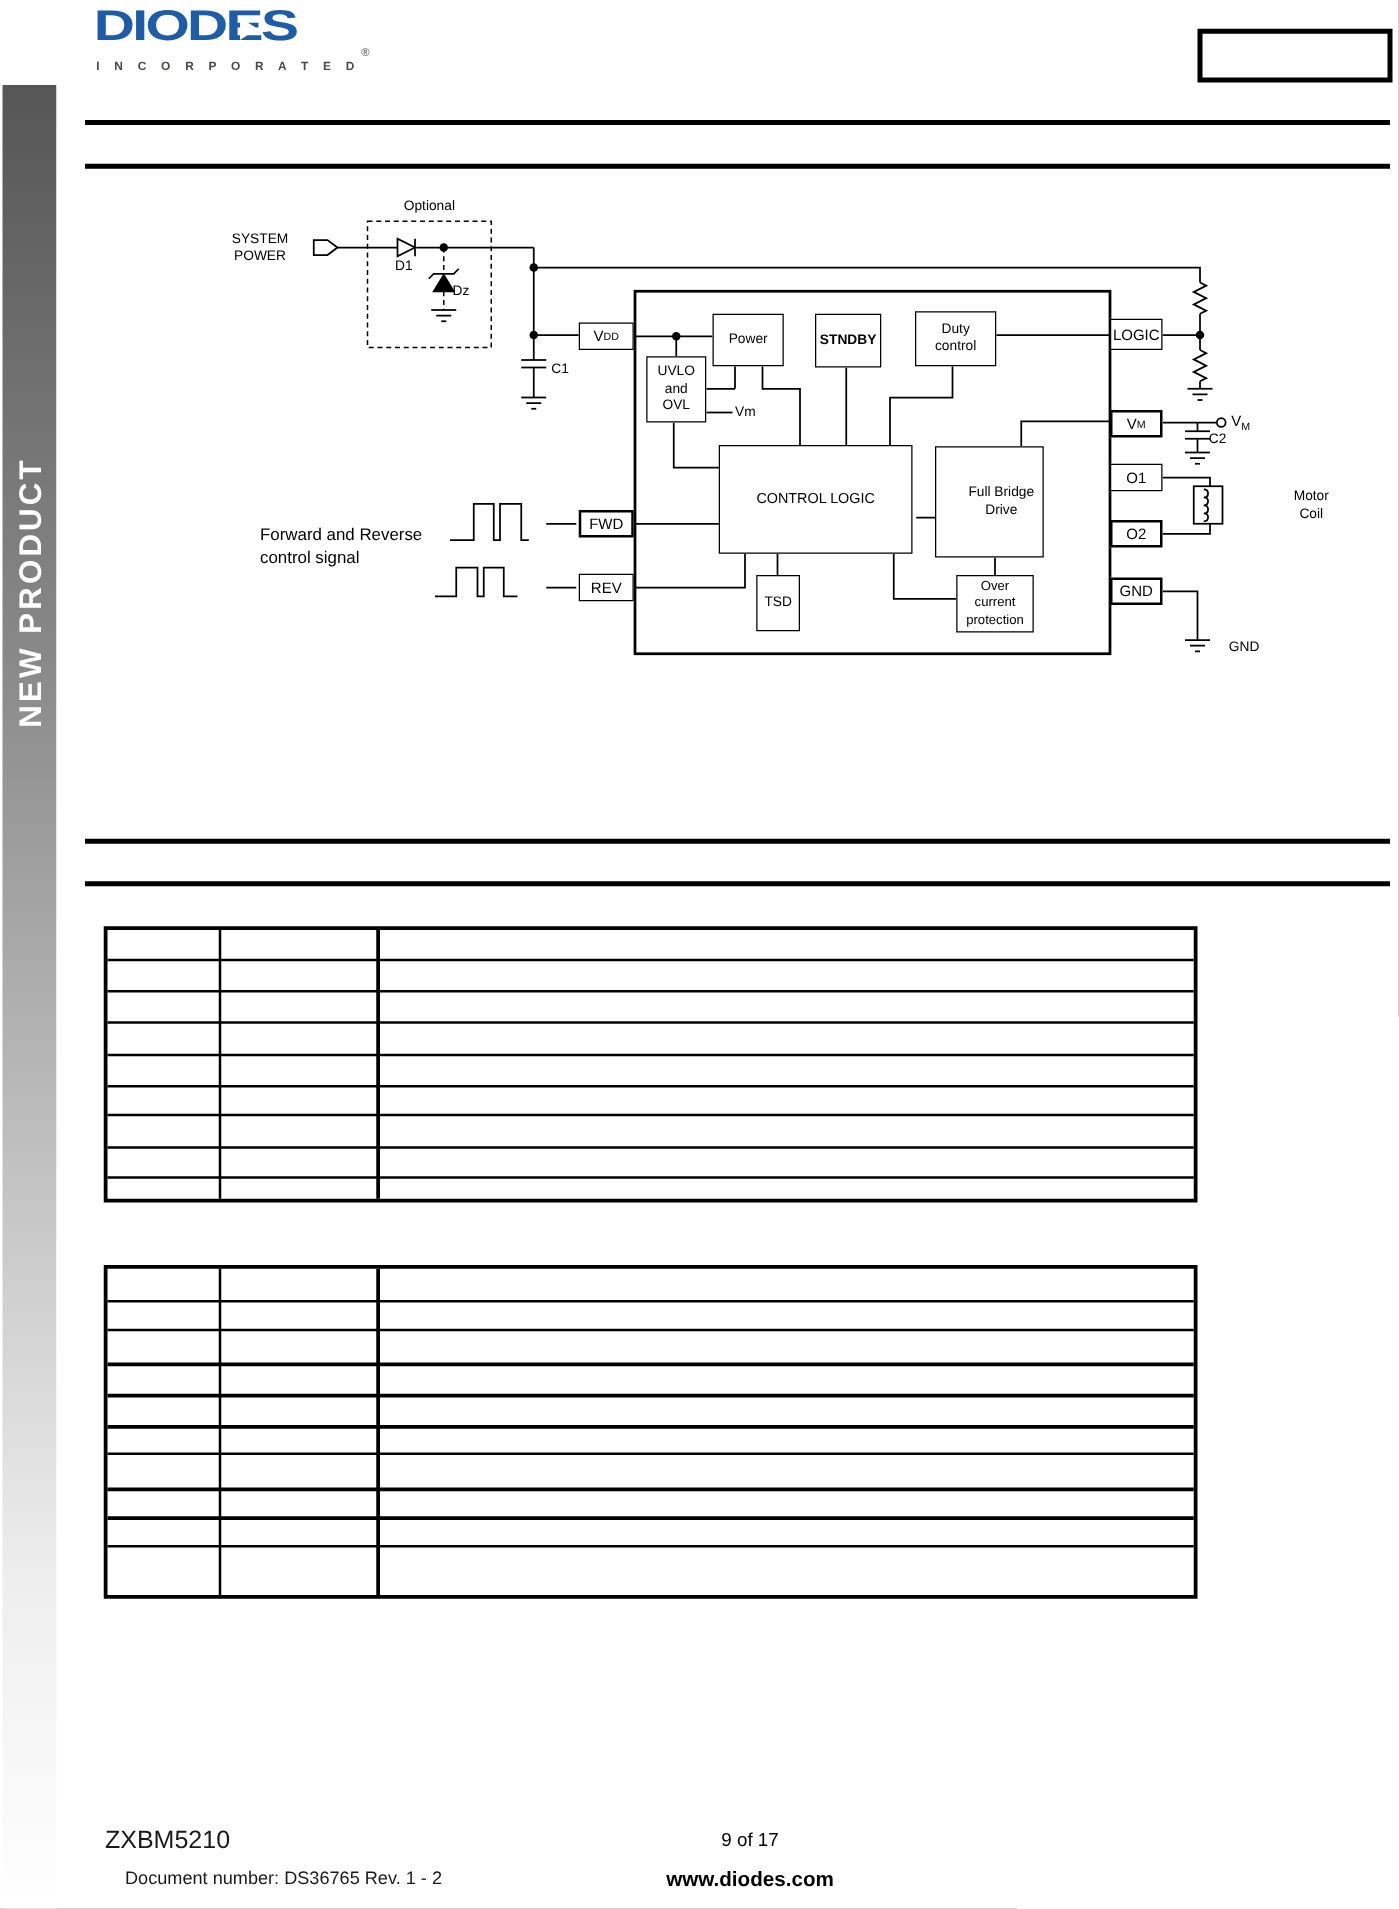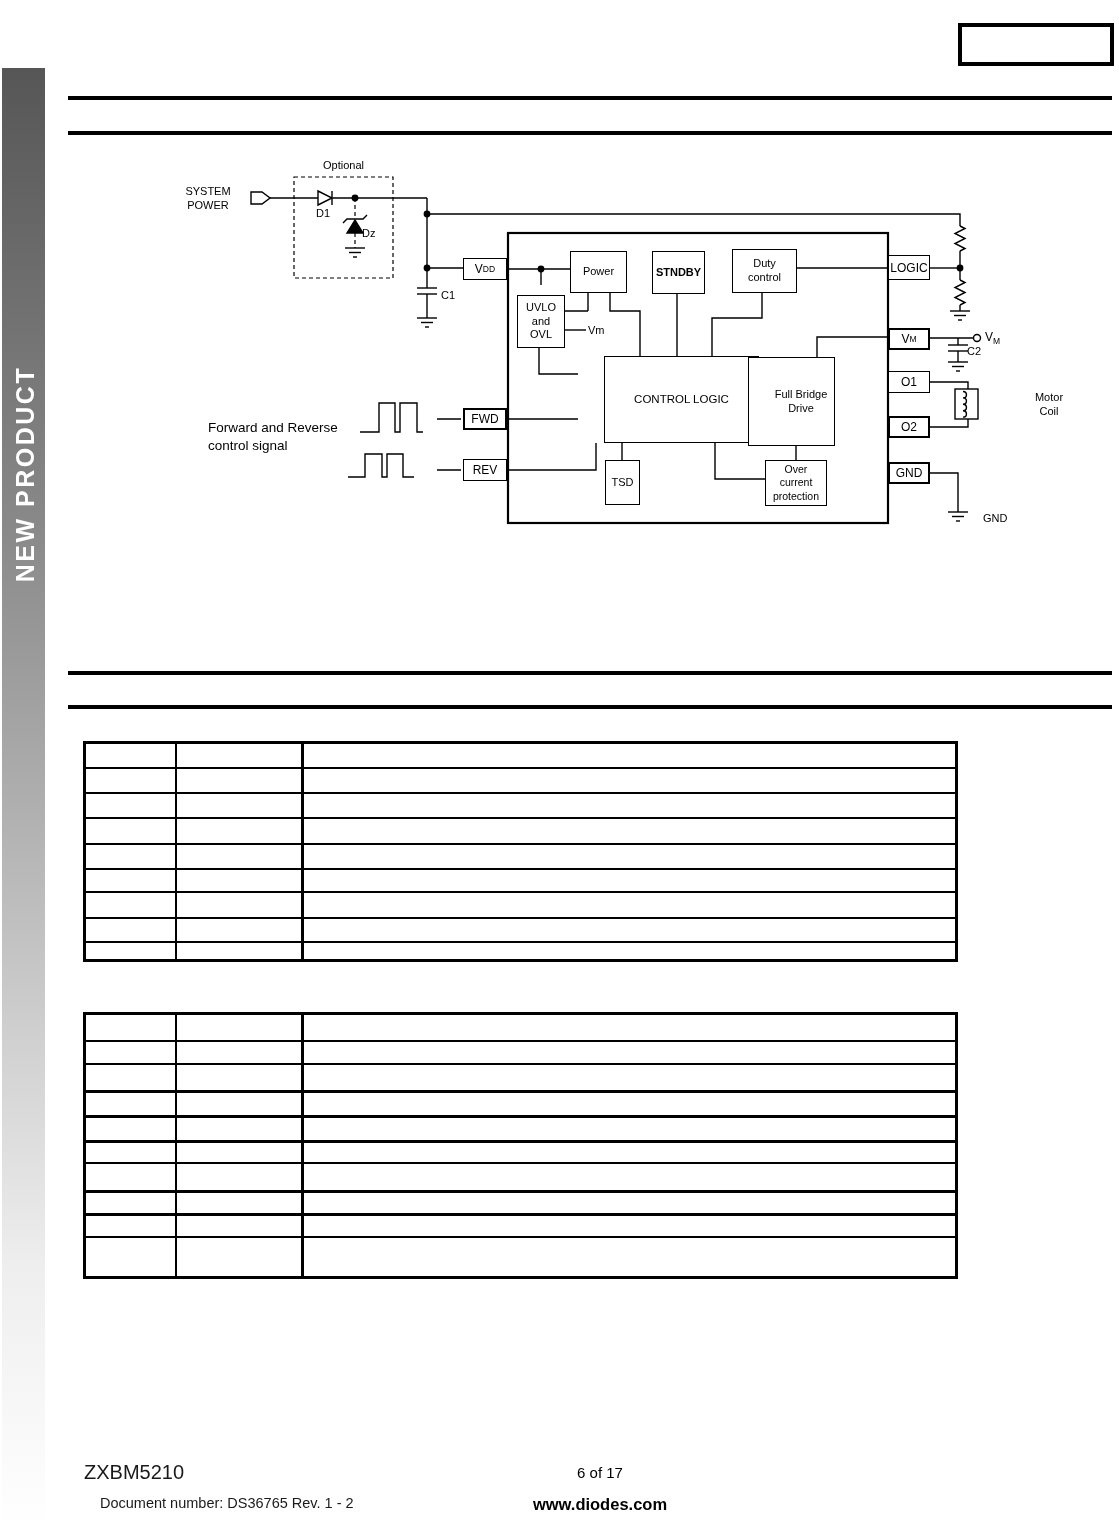--- a/index.html
+++ b/index.html
@@ -52,20 +52,26 @@
 </style>
 </head>
 <body>
 
 <div class="page">
 
   <div class="side-banner">
     <div class="side-banner-text">NEW PRODUCT</div>
   </div>
 
+  <div class="logo">
+    <div class="logo-name">DIODES</div>
+    <div class="logo-arrow"></div>
+    <div class="logo-reg">®</div>
+    <div class="logo-inc">I N C O R P O R A T E D</div>
+  </div>
 
   <div class="corner-box"></div>
 
   <div class="hrule" style="top:96px"></div>
   <div class="hrule" style="top:131px"></div>
   <div class="hrule" style="top:671px"></div>
   <div class="hrule" style="top:705px"></div>
 
   <svg class="diagram-svg" width="860" height="400" viewBox="180 150 860 400">
     <g stroke="#000" stroke-width="1.4" fill="none">
@@ -188,27 +194,27 @@
   <div class="lbl" style="left:588px;top:323px;">Vm</div>
   <div class="lbl" style="left:208px;top:419px;font-size:13.5px;">Forward and Reverse
 control signal</div>
   <div class="term" style="left:985px;top:330px;"><span>V</span><sub>M</sub></div>
   <div class="lbl" style="left:967px;top:344px;">C2</div>
   <div class="lbl center" style="left:980px;top:390px;width:42px;margin-left:48px;">Motor
 Coil</div>
   <div class="lbl" style="left:983px;top:511px;">GND</div>
 
   <div class="block" style="left:570px;top:251px;width:57px;height:42px;">Power</div>
-  <div class="block" style="left:517px;top:295px;width:48px;height:53px;">UVLO
+  <div class="block" style="left:517px;top:285px;width:48px;height:53px;">UVLO
 and
 OVL</div>
   <div class="block" style="left:652px;top:251px;width:53px;height:43px;font-weight:bold;">STNDBY</div>
   <div class="block" style="left:732px;top:249px;width:65px;height:44px;">Duty
 control</div>
-  <div class="block" style="left:604px;top:356px;width:155px;height:87px;font-size:11.5px;">CONTROL LOGIC</div>
+  <div class="block" style="left:575px;top:356px;width:155px;height:87px;font-size:11.5px;">CONTROL LOGIC</div>
   <div class="block" style="left:748px;top:357px;width:87px;height:89px;padding-left:19px;">Full Bridge
 Drive</div>
   <div class="block" style="left:605px;top:460px;width:35px;height:45px;">TSD</div>
   <div class="block" style="left:765px;top:460px;width:62px;height:46px;font-size:10.5px;">Over
 current
 protection</div>
 
   <div class="pin" style="left:463px;top:258px;width:44px;height:22px;">
       <span>V</span>
       <sub>DD</sub>
@@ -259,17 +265,17 @@
     <div class="hline" style="top:125px;height:3px;"></div>
     <div class="hline" style="top:147px;height:2px;"></div>
     <div class="hline" style="top:175px;height:3px;"></div>
     <div class="hline" style="top:198px;height:3px;"></div>
     <div class="hline" style="top:221px;height:2px;"></div>
   </div>
 
   <div class="footer-part">ZXBM5210</div>
   <div class="footer-doc">Document number: DS36765 Rev. 1 - 2</div>
   <div class="footer-center">
-    <div class="footer-page">6 of 17</div>
+    <div class="footer-page">9 of 17</div>
     <div class="footer-site">www.diodes.com</div>
   </div>
 
 </div>
 
 </body></html>

